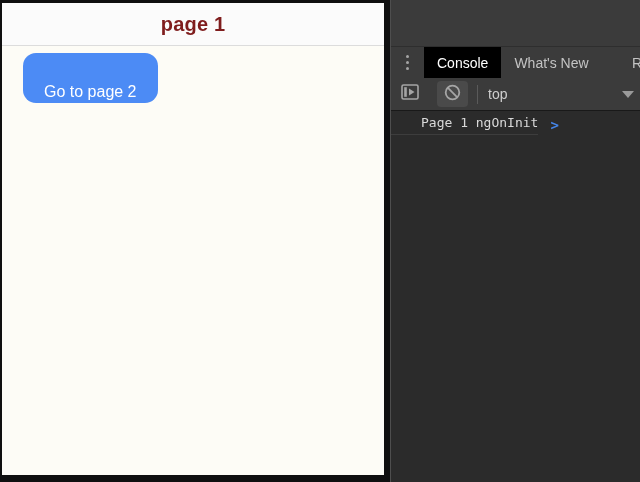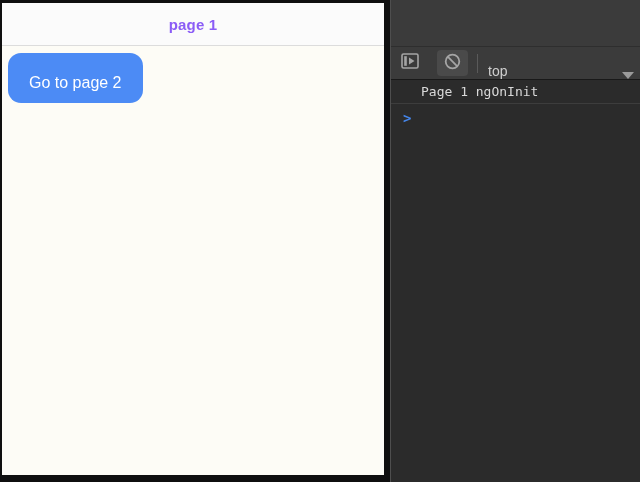--- a/index.html
+++ b/index.html
@@ -25,36 +25,37 @@
     display: flex; flex-direction: column;
     overflow: hidden;
   }
   .app-header {
     height: 43px; flex: none;
     background: #fbfbfb;
     border-bottom: 1px solid #dcdcdc;
     display: flex; align-items: center; justify-content: center;
   }
   .app-title {
-    font-size: 15px; font-weight: 600; color: #8b5cf6;
+    font-size: 20px; font-weight: 600; color: #7f1d1d;
     letter-spacing: 0.2px;
   }
   .app-content { flex: 1; padding: 7px 0 0 6px; }
   .go-button {
     display: inline-block;
     background: #4c8bf5;
     color: #ffffff;
     border: none;
     border-radius: 13px;
     height: 50px;
-    padding: 8px 21px;
+    padding: 17px 21px;
     font-family: "Liberation Sans", sans-serif;
     font-size: 16px;
     line-height: 43px;
     cursor: pointer;
+    margin-left: 15px;
   }
 
   
   .devtools {
     flex: 1; height: 482px;
     background: #3b3b3b;
     border-left: 1px solid #4e4e4e;
     display: flex; flex-direction: column;
     overflow: hidden;
     color: #c3c3c3;
@@ -112,37 +113,37 @@
     background: #4a4a4a;
     border-radius: 4px;
     margin-left: 13px;
   }
   .tb-sep {
     width: 1px; height: 19px;
     background: #5a5a5a;
     margin: 0 10px 0 9px; flex: none;
   }
   .top-select {
-    display: flex; align-items: flex-end;
+    display: flex; align-items: center;
     flex: 1; height: 100%;
     cursor: pointer;
   }
   .top-label { font-size: 14px; color: #cfcfcf; }
   .chevron-down {
     margin-left: auto; margin-right: 6px;
     width: 0; height: 0;
     border-left: 6px solid transparent;
     border-right: 6px solid transparent;
     border-top: 7px solid #9a9a9a;
   }
 
   .dt-console {
     flex: 1;
     background: #2b2b2b;
-    display: flex; flex-direction: column;
+    display: flex; flex-direction: row;
     font-family: "DejaVu Sans Mono", monospace;
   }
   .console-row {
     height: 24px; flex: none;
     line-height: 23px;
     padding-left: 30px;
     border-bottom: 1px solid #3d3d3d;
     color: #d9d9d9;
     font-size: 13px;
     white-space: nowrap;
@@ -171,20 +172,30 @@
       </div>
       <div class="app-content">
         <button class="go-button">Go to page 2</button>
       </div>
     </div>
   </div>
 
   <div class="devtools">
     <div class="dt-top"></div>
 
+    <div class="dt-tabbar">
+      <div class="kebab">
+        <i></i>
+          <i></i>
+          <i></i>
+      </div>
+      <div class="dt-tab active">Console</div>
+      <div class="dt-tab">What's New</div>
+      <div class="dt-tab partial">R</div>
+    </div>
 
     <div class="dt-toolbar">
       <div class="tb-btn">
         <span>
           <svg width="18" height="16" viewBox="0 0 18 16">
             <rect x="1" y="1" width="16" height="14" rx="1.5" fill="none" stroke="#a5a5a5" stroke-width="1.6"></rect>
             <rect x="3.2" y="3.2" width="2.6" height="9.6" fill="#a5a5a5"></rect>
             <path d="M8 4.5 L13.5 8 L8 11.5 Z" fill="#a5a5a5"></path>
           </svg>
         </span>

